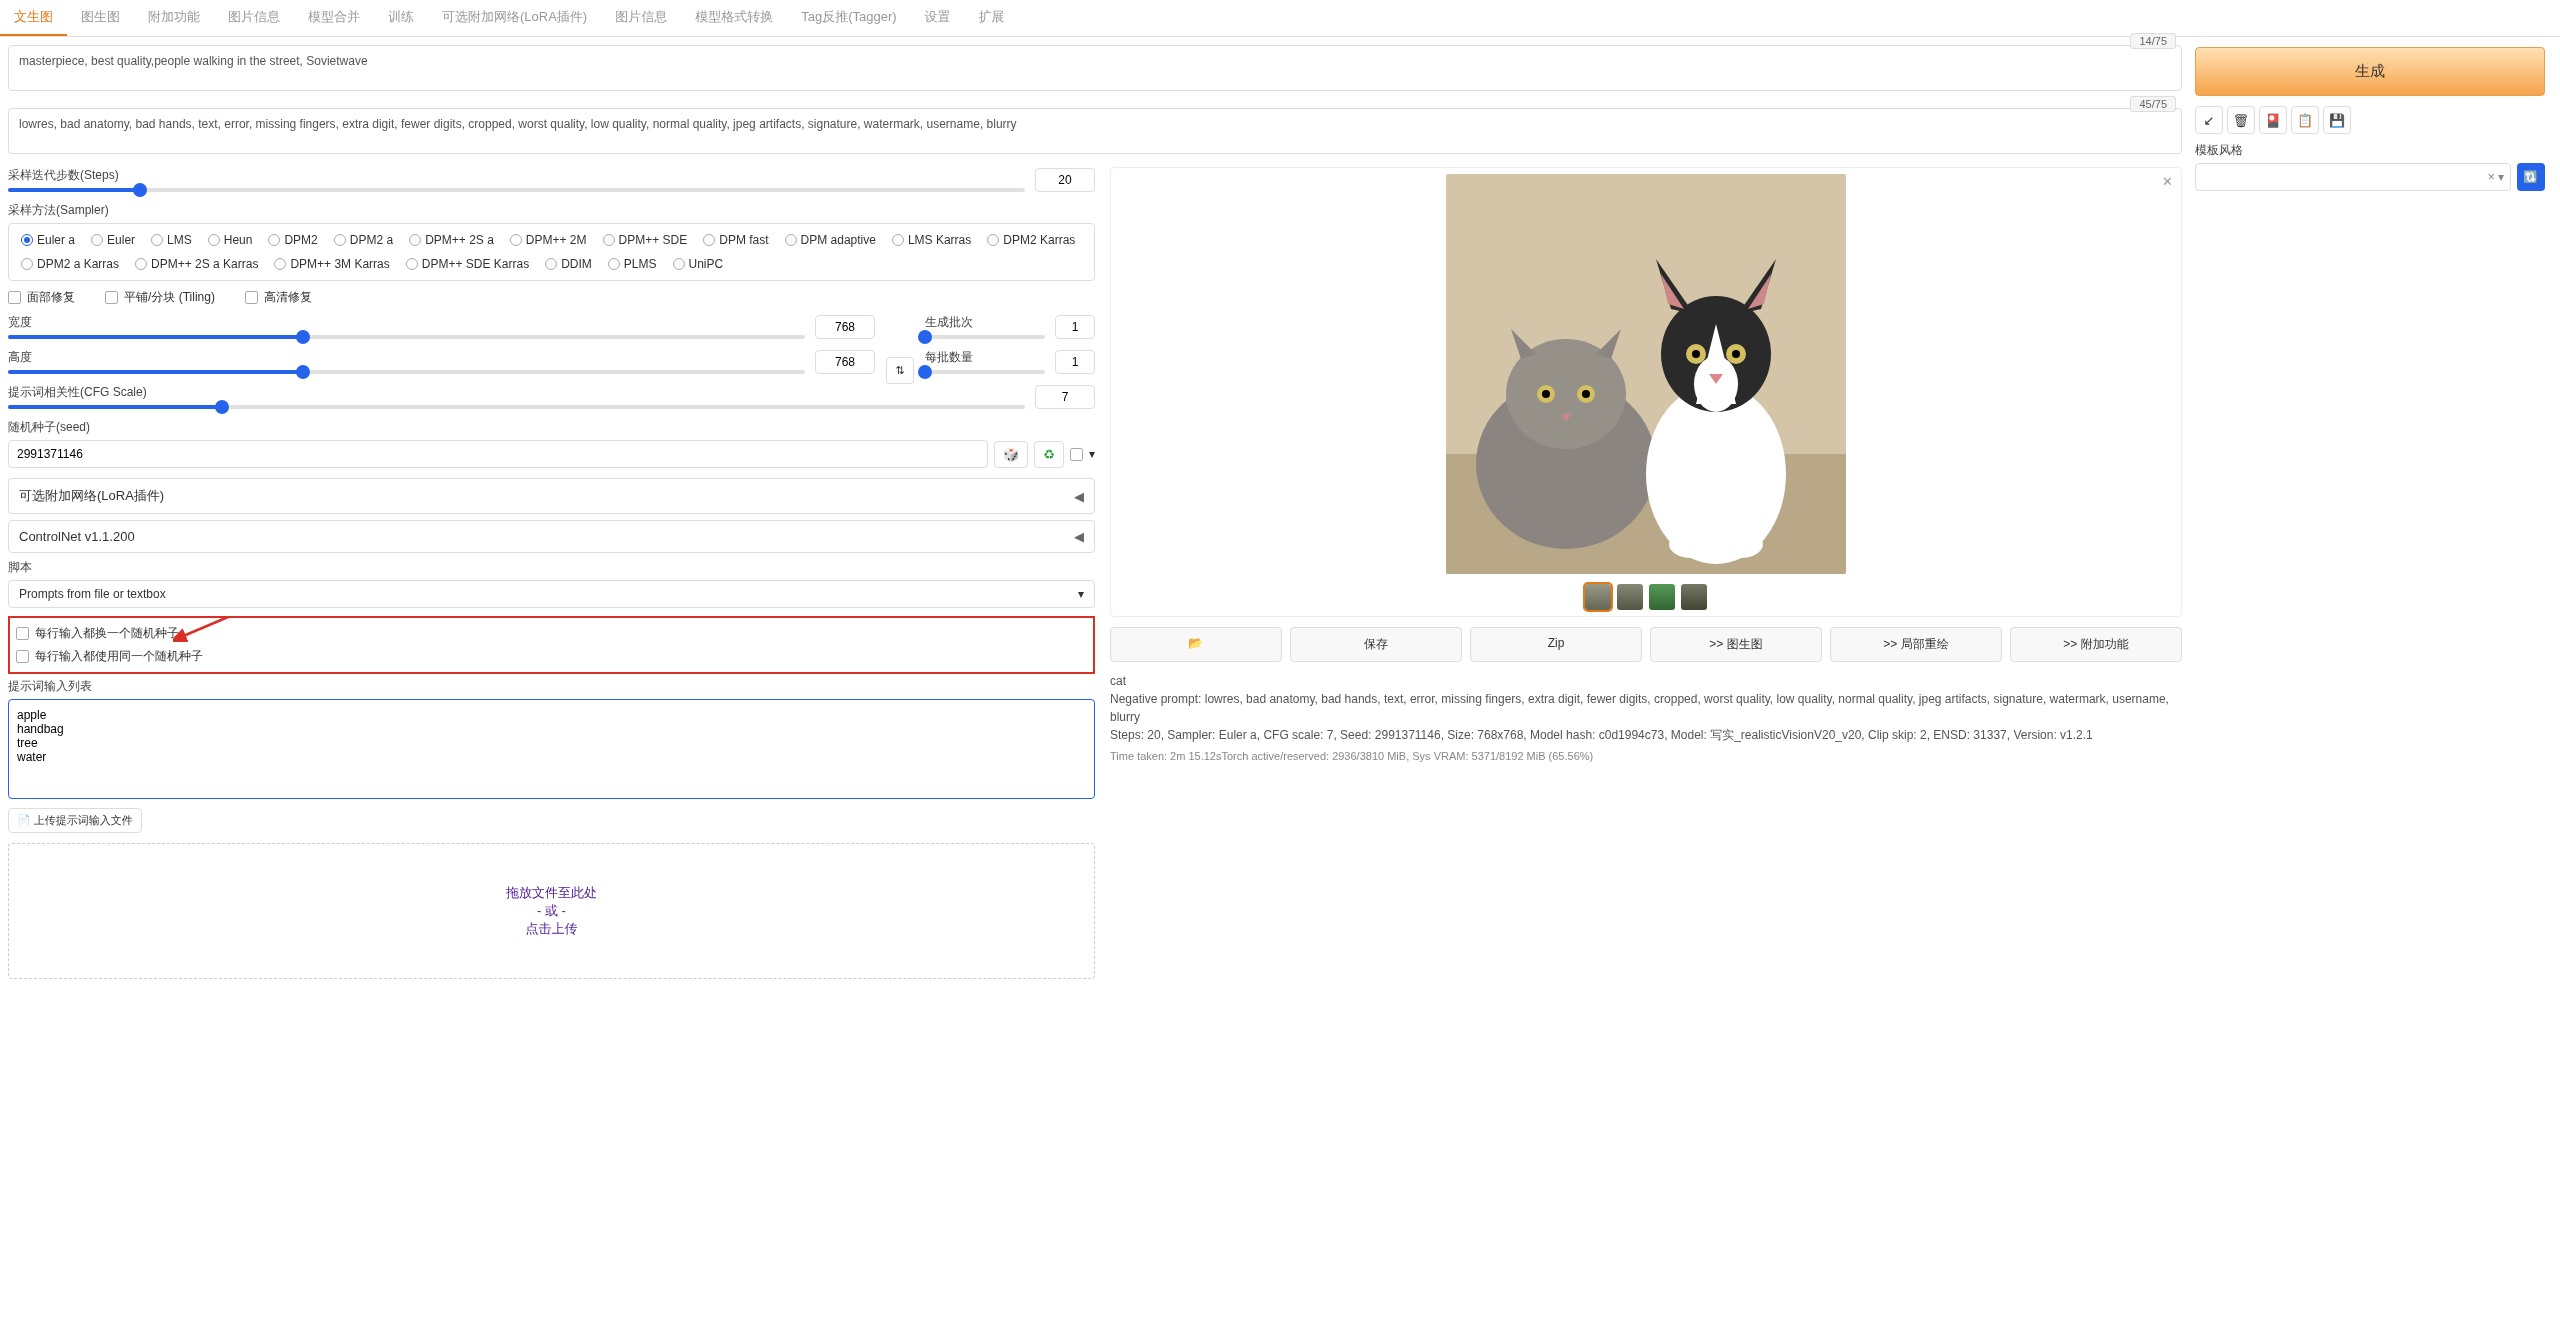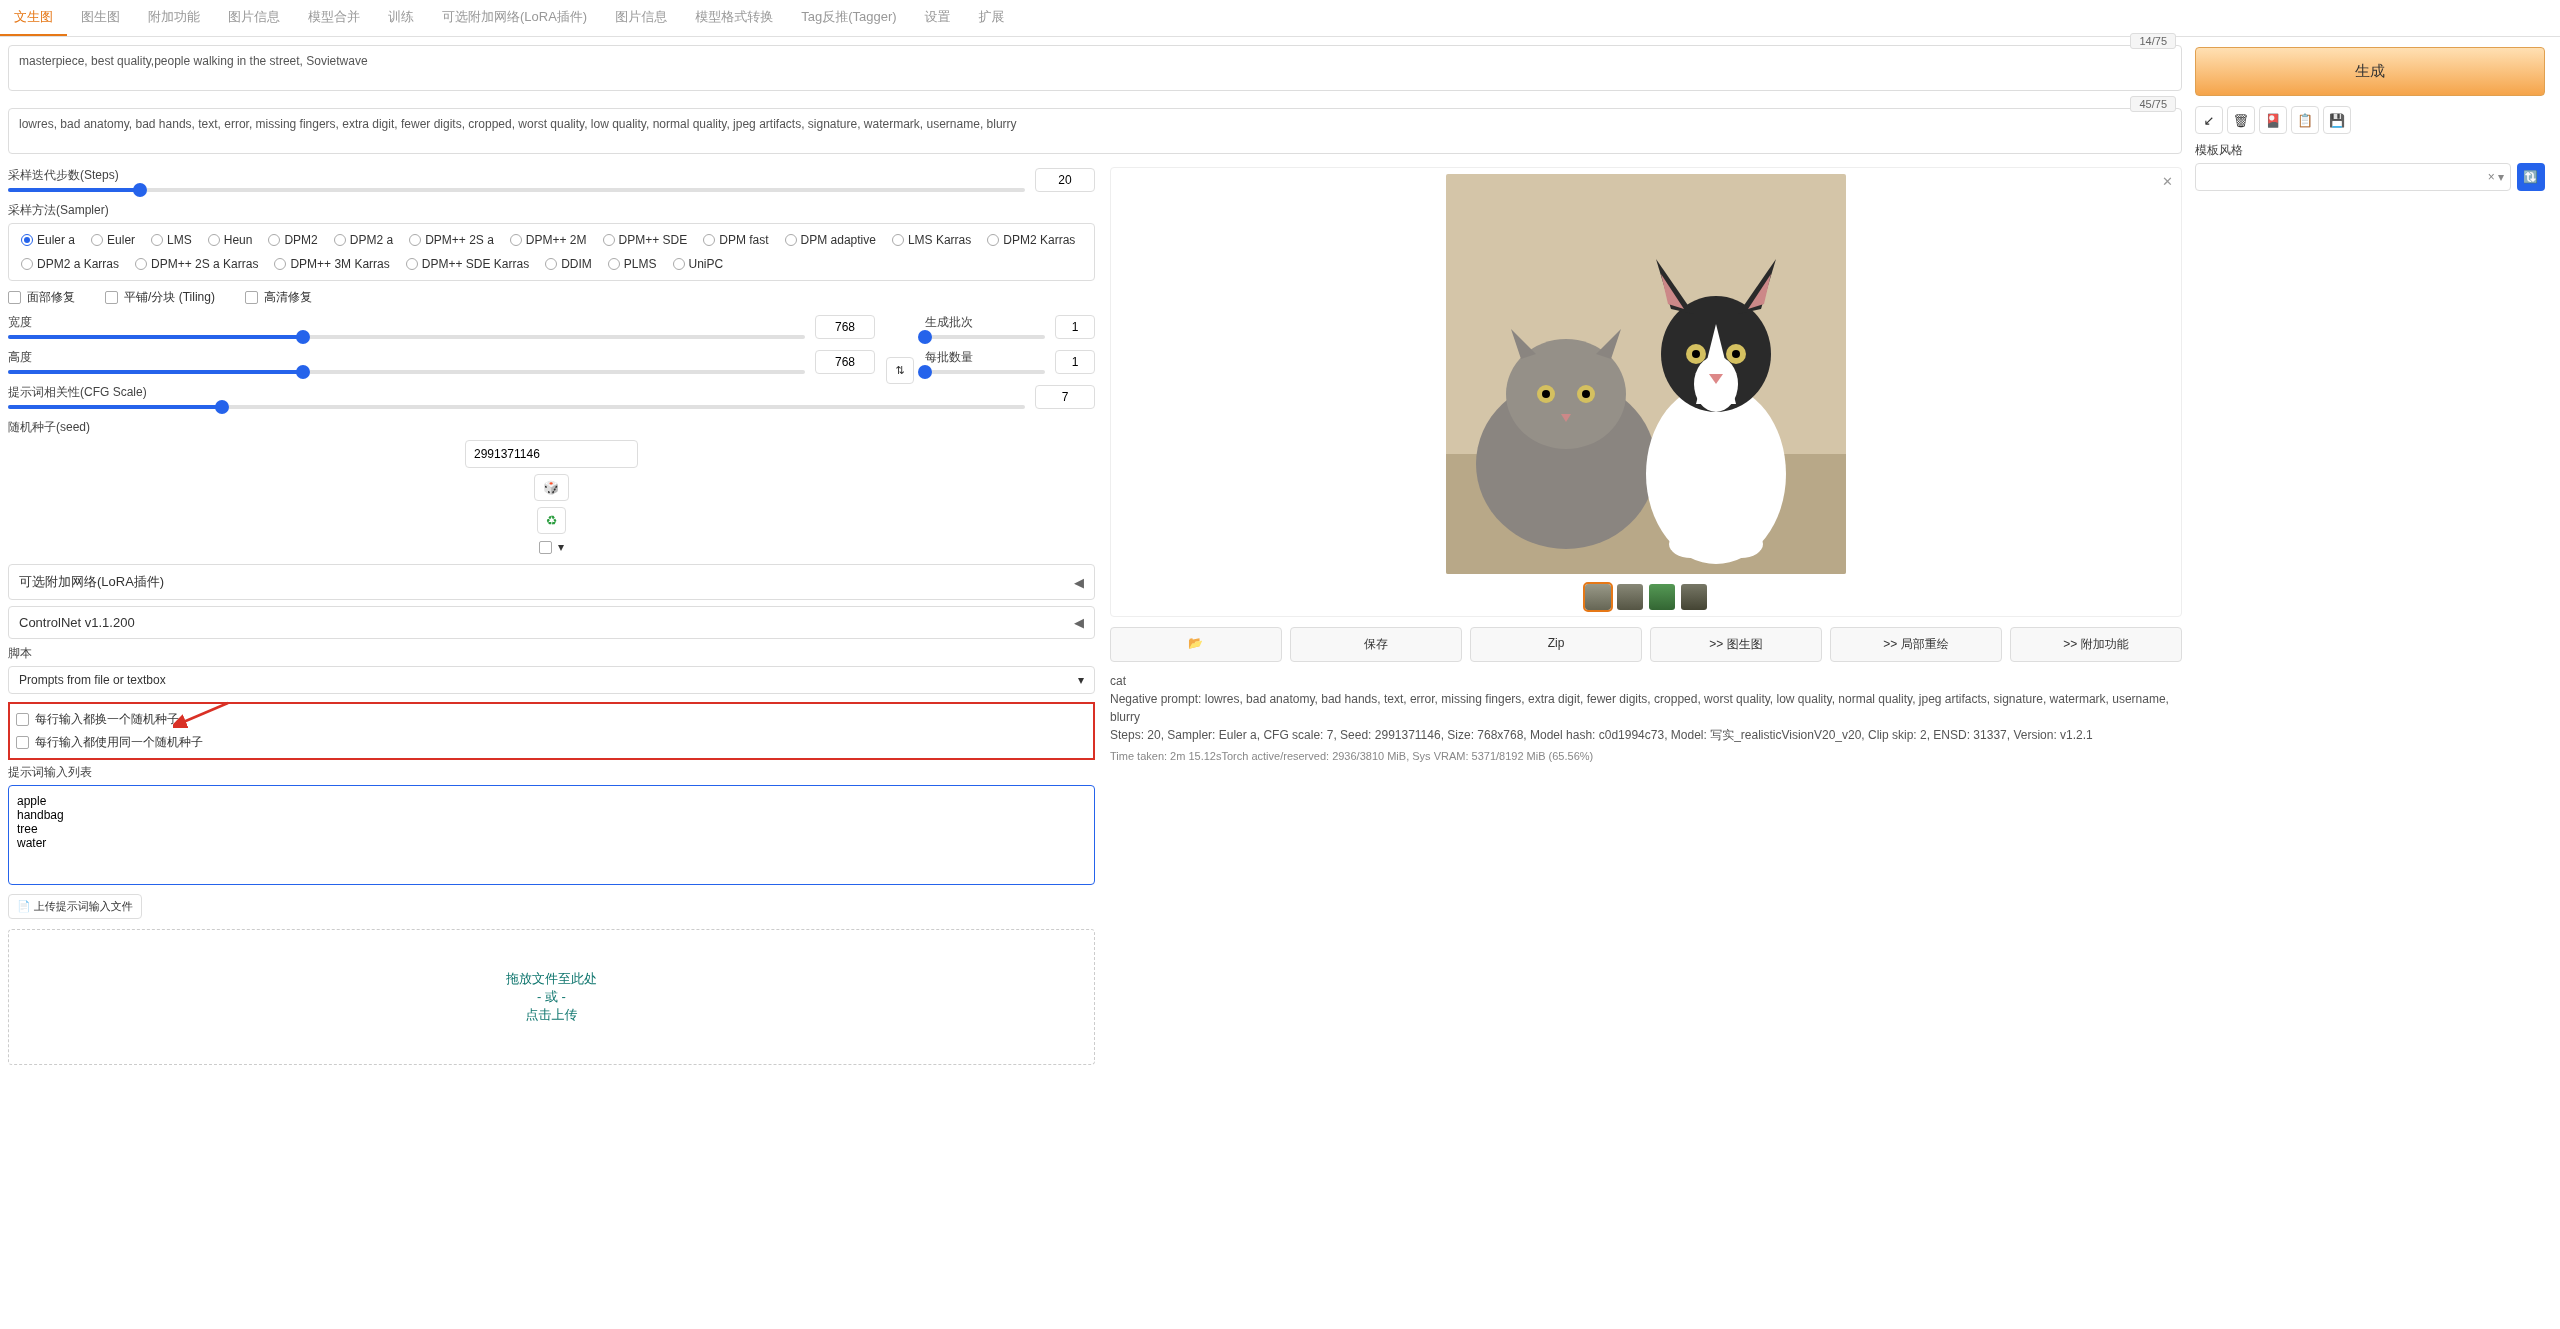--- a/index.html
+++ b/index.html
@@ -27,30 +27,30 @@
 .radio-circle.checked { border-color: #2563eb; }
 .radio-circle.checked::after { content: ""; width: 6px; height: 6px; background: #2563eb; border-radius: 50%; }
 .checkbox-row { display: flex; gap: 30px; margin: 8px 0; }
 .checkbox-item { display: flex; align-items: center; gap: 6px; font-size: 12px; }
 .checkbox-box { width: 13px; height: 13px; border: 1px solid #aaa; border-radius: 2px; }
 .dims-row { display: flex; gap: 10px; align-items: flex-end; }
 .dims-left { flex: 1; }
 .dims-right { width: 170px; }
 .swap-btn { width: 30px; display: flex; align-items: center; justify-content: center; padding-top: 20px; }
 .swap-icon { border: 1px solid #ddd; padding: 6px 8px; border-radius: 4px; font-size: 11px; cursor: pointer; }
-.seed-row { display: flex; gap: 6px; align-items: center; margin-bottom: 10px; flex-direction: column; }
+.seed-row { display: flex; gap: 6px; align-items: center; margin-bottom: 10px; }
 .seed-input { flex: 1; border: 1px solid #ddd; border-radius: 4px; padding: 6px 8px; font-size: 12px; }
 .icon-btn { border: 1px solid #ddd; border-radius: 4px; padding: 5px 8px; cursor: pointer; background: #fff; font-size: 13px; }
 .accordion { border: 1px solid #ddd; border-radius: 4px; padding: 8px 10px; margin-bottom: 6px; display: flex; justify-content: space-between; align-items: center; cursor: pointer; font-size: 13px; }
 .accordion-arrow { font-size: 13px; color: #666; }
 .select-box { width: 100%; border: 1px solid #ddd; border-radius: 4px; padding: 6px 10px; font-size: 12px; display: flex; justify-content: space-between; align-items: center; cursor: pointer; margin-bottom: 8px; }
 .highlight-box { border: 2px solid #d93025; padding: 4px 6px; margin-bottom: 4px; }
 .prompt-list-box { width: 100%; border: 1px solid #2563eb; border-radius: 4px; padding: 8px; font-size: 12px; min-height: 100px; resize: none; font-family: inherit; white-space: pre; }
 .upload-link { display: inline-block; border: 1px solid #ddd; border-radius: 4px; padding: 4px 8px; font-size: 11px; margin-top: 6px; cursor: pointer; }
-.dropzone { border: 1px dashed #ccc; border-radius: 4px; padding: 40px; text-align: center; color: #0f766e; font-size: 13px; margin-top: 10px; }
+.dropzone { border: 1px dashed #ccc; border-radius: 4px; padding: 40px; text-align: center; color: #4c1d95; font-size: 13px; margin-top: 10px; }
 .generate-btn { width: 100%; background: linear-gradient(#ffe0b3, #f5a44a); border: 1px solid #e0a050; border-radius: 4px; padding: 14px; font-size: 15px; color: #333; cursor: pointer; margin-bottom: 10px; }
 .toolbar { display: flex; gap: 4px; margin-bottom: 8px; }
 .tool-btn { width: 28px; height: 28px; border: 1px solid #ddd; border-radius: 4px; display: flex; align-items: center; justify-content: center; cursor: pointer; font-size: 13px; background: #fff; }
 .style-row { display: flex; align-items: center; gap: 6px; }
 .style-select { flex: 1; border: 1px solid #ddd; border-radius: 4px; padding: 6px; font-size: 12px; text-align: right; color: #888; }
 .refresh-icon { width: 28px; height: 28px; background: #2563eb; color: #fff; border-radius: 4px; display: flex; align-items: center; justify-content: center; cursor: pointer; }
 .output-image-wrap { position: relative; border: 1px solid #eee; border-radius: 4px; padding: 6px; text-align: center; }
 .output-image { width: 100%; max-width: 400px; height: 400px; margin: 0 auto; display: block; border-radius: 2px; }
 .close-x { position: absolute; top: 6px; right: 8px; color: #999; cursor: pointer; font-size: 13px; }
 .thumbs { display: flex; justify-content: center; gap: 6px; margin-top: 10px; }

